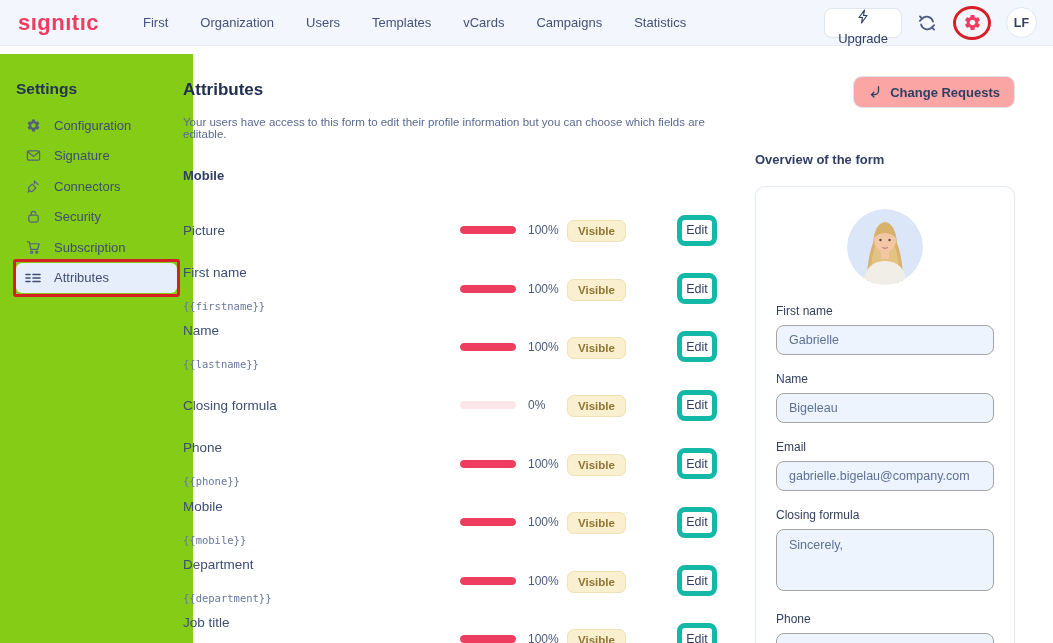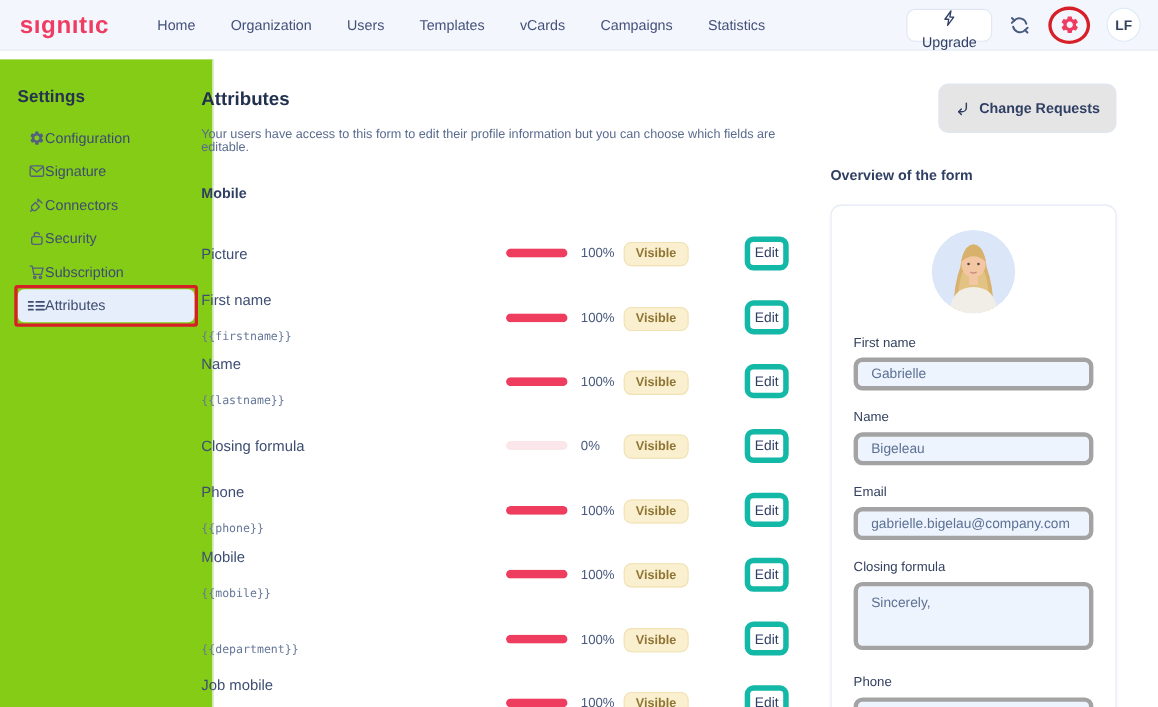--- a/index.html
+++ b/index.html
@@ -34,21 +34,21 @@
     font-size:12.5px; font-weight:600; color:#33415f; cursor:pointer;
   }
   
   .sidebar {
     position:absolute; left:0; top:54px; width:194px; height:597px;
     background:#84cc16; border-right:1px solid #eef1f8; padding:26px 16px 0;
   }
   .sidebar-title { font-size:15.5px; font-weight:700; color:#26334f; }
   .side-items { margin-top:12px; }
   .side-item {
-    position:relative; display:flex; align-items:center; 
+    position:relative; display:flex; align-items:center; gap:13px;
     height:30.5px; padding:0 9px; border-radius:6px; cursor:pointer;
   }
   .side-item .s-icon { width:16px; height:16px; display:flex; align-items:center; justify-content:center; color:#53617f; flex:0 0 16px; }
   .side-item .s-label { font-size:13px; color:#3e4d70; }
   .side-item.selected { background:#e7eefb; }
   .annotation-rect { position:absolute; inset:-4px -3px; border:3px solid #d71f27; border-radius:3px; pointer-events:none; }
   
   .main-col { position:absolute; left:183px; top:46px; width:534px; }
   .page-title { margin-top:34px; font-size:17px; font-weight:700; color:#22304f; }
   .page-desc { margin-top:16px; font-size:11.5px; color:#5a6b8e; }
@@ -63,53 +63,53 @@
   .badge {
     justify-self:start; background:#faf0d0; border:1px solid #f0e2b4; color:#8f7433;
     font-size:11.5px; font-weight:600; padding:4px 10px; border-radius:7px;
   }
   .edit-btn {
     width:40px; height:31px; background:#fff; border:5px solid #14b8a6; border-radius:8px;
     font-size:12.5px; color:#2f3e63; cursor:pointer; font-family:"Liberation Sans",sans-serif;
   }
   
   .change-btn {
-    position:absolute; top:76px; right:38px; height:45px; display:flex; align-items:center; gap:8px;
-    background:#e5e5e5; border:1px solid #dfe6f2; border-radius:9px; padding:0 14px;
+    position:absolute; top:76px; right:38px; height:32px; display:flex; align-items:center; gap:8px;
+    background:#fca5a5; border:1px solid #dfe6f2; border-radius:9px; padding:0 14px;
     font-size:13px; font-weight:600; color:#2f3e63; cursor:pointer;
     font-family:"Liberation Sans",sans-serif;
   }
   
   .overview { position:absolute; left:755px; top:152px; width:260px; }
   .overview-title { font-size:13px; font-weight:700; color:#2f3e63; }
   .overview-card {
     margin-top:19px; width:260px; height:520px; background:#fff;
     border:1px solid #e4eaf5; border-radius:10px; padding:20px;
     box-shadow:0 1px 3px rgba(40,60,110,.04);
   }
   .form-avatar { display:block; margin:2px auto 0; }
   .field { margin-top:17px; }
   .field:first-of-type { margin-top:19px; }
   .field-label { font-size:12px; color:#33415f; margin-bottom:7px; }
   .field input, .field textarea {
-    width:100%; background:#eef4fd; border:4px solid #a3a3a3; border-radius:8px;
+    width:100%; background:#eef4fd; border:1px solid #a3a3a3; border-radius:8px;
     color:#5d7195; font-size:12.5px; font-family:"Liberation Sans",sans-serif; outline:none;
   }
   .field input { height:30px; padding:0 12px; }
   .field textarea { height:62px; padding:8px 12px; resize:none; }
 </style>
 </head>
 <body>
 
 <div class="screen">
 
   <header class="topbar">
     <div class="logo">sıgnıtıc</div>
     <nav class="nav">
-  <div class="nav-item"><span>Home</span></div>
+  <div class="nav-item"><span>First</span></div>
 
   <div class="nav-item"><span>Organization</span></div>
 
   <div class="nav-item"><span>Users</span></div>
 
   <div class="nav-item"><span>Templates</span></div>
 
   <div class="nav-item"><span>vCards</span></div>
 
   <div class="nav-item"><span>Campaigns</span></div>
@@ -292,33 +292,34 @@
     <div class="bar">
             <div class="bar-fill" style="width: 100%;"></div>
           </div>
     <div class="pct">100%</div>
     <div><span class="badge">Visible</span></div>
     <button class="edit-btn">Edit</button>
   </div>
 
   <div class="row">
     <div class="row-labels">
+      <div class="row-label">Department</div>
       <div class="row-variable">{{department}}</div>
     </div>
     <div class="bar">
             <div class="bar-fill" style="width: 100%;"></div>
           </div>
     <div class="pct">100%</div>
     <div><span class="badge">Visible</span></div>
     <button class="edit-btn">Edit</button>
   </div>
 
   <div class="row">
     <div class="row-labels">
-      <div class="row-label">Job mobile</div>
+      <div class="row-label">Job title</div>
       <div class="row-variable">{{title}}</div>
     </div>
     <div class="bar">
             <div class="bar-fill" style="width: 100%;"></div>
           </div>
     <div class="pct">100%</div>
     <div><span class="badge">Visible</span></div>
     <button class="edit-btn">Edit</button>
   </div>
 </div>

